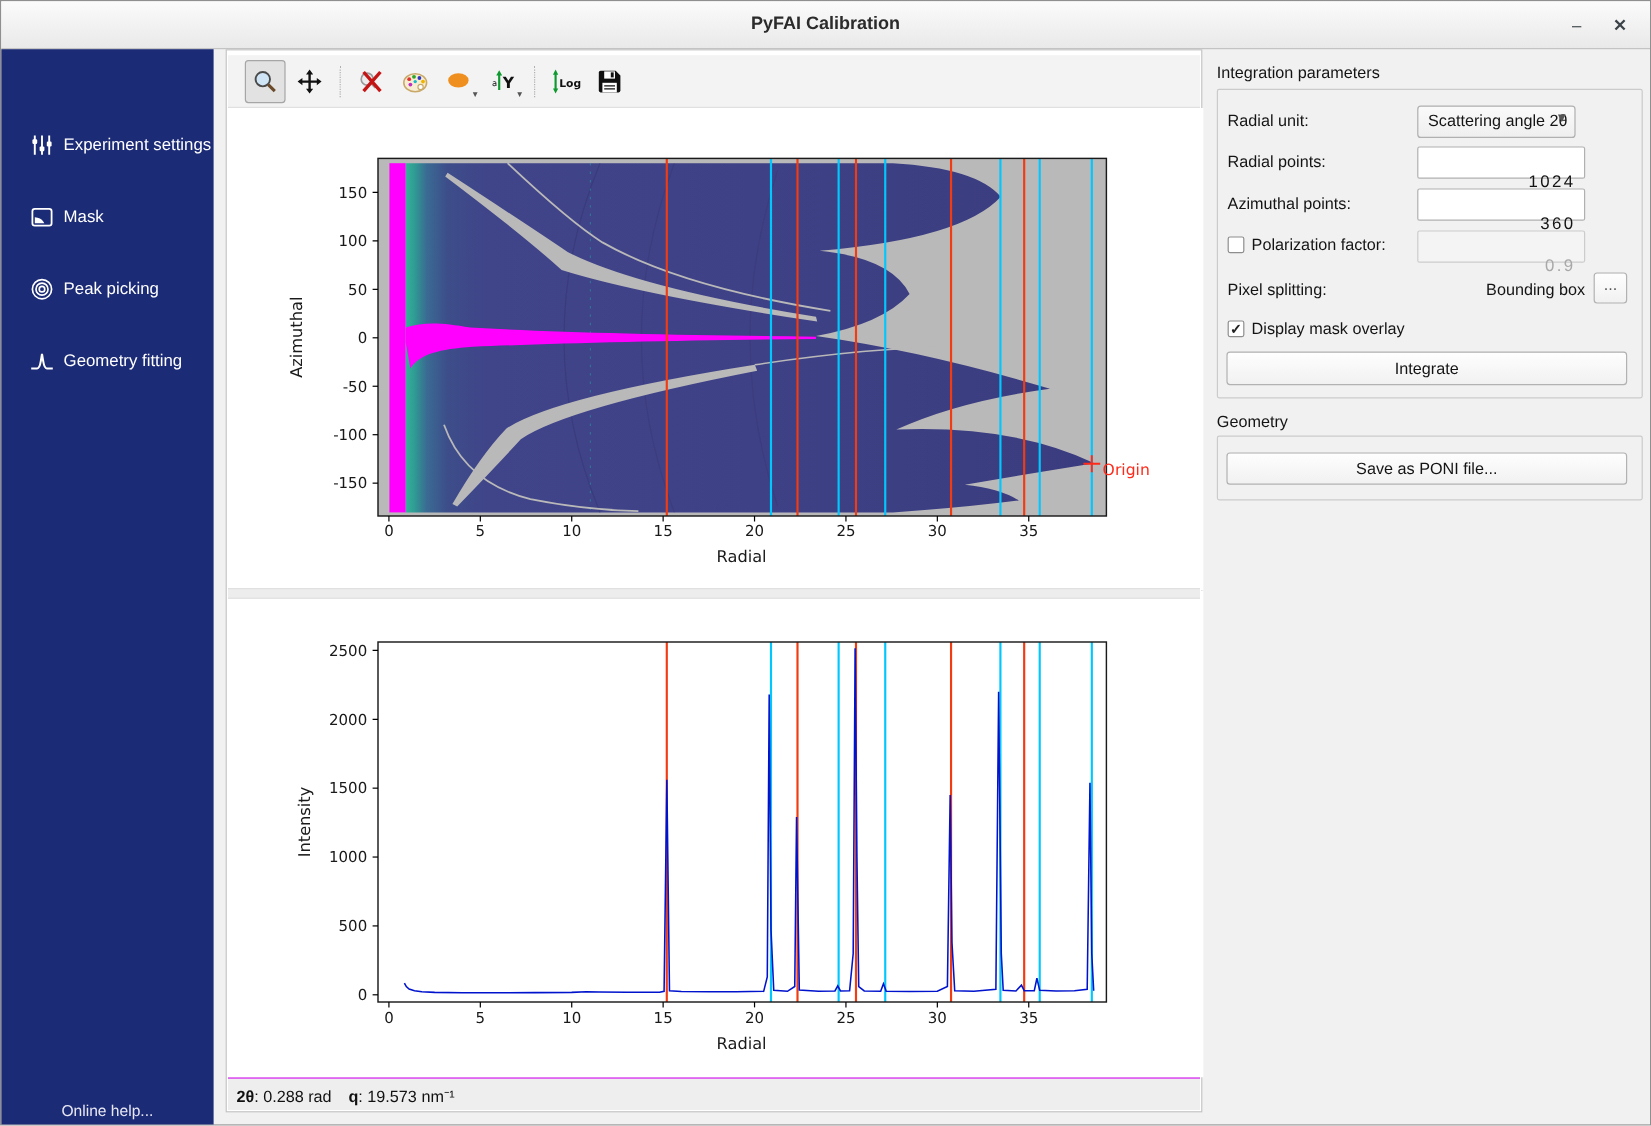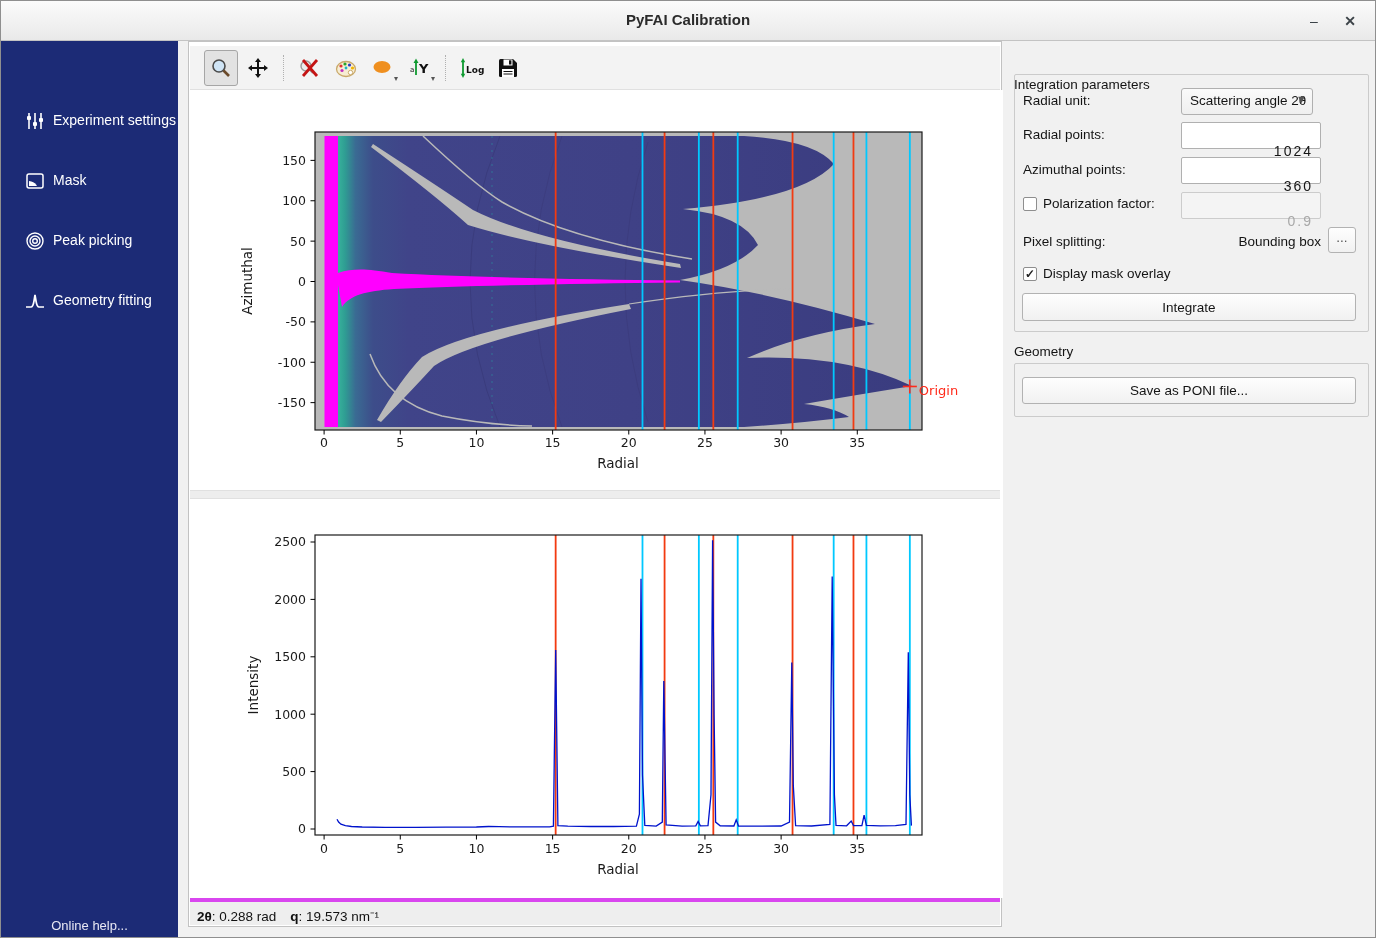--- a/index.html
+++ b/index.html
@@ -17,21 +17,21 @@
   .side-item .lbl{position:absolute;left:36px;top:11px;white-space:nowrap;}
   .side-footer{position:absolute;left:0;bottom:6px;width:177px;text-align:center;color:#e8e8f4;font-size:13px;cursor:pointer;}
   
   .plotpanel{position:absolute;left:187px;top:40px;width:814px;height:886px;background:#ffffff;border:1px solid #c2c2c2;box-sizing:border-box;}
   .toolbar{position:absolute;left:1px;top:4px;width:810px;height:44px;background:#f3f3f3;border-bottom:1px solid #e0e0e0;display:flex;align-items:center;padding-left:14px;box-sizing:border-box;}
   .tbtn{width:32px;height:34px;margin-right:3px;display:flex;align-items:center;justify-content:center;border:1px solid transparent;border-radius:3px;cursor:pointer;position:relative;}
   .tbtn.active{background:#e2e2e2;border:1px solid #a6a6a6;}
   .tsep{width:0;height:26px;border-left:1px dotted #b0b0b0;margin:0 8px 0 5px;}
   .dd-tri{position:absolute;right:1px;bottom:2px;font-size:8px;color:#555;}
   .splitter{position:absolute;left:1px;top:448px;width:810px;height:9px;background:#ededed;border-top:1px solid #e0e0e0;border-bottom:1px solid #e0e0e0;box-sizing:border-box;z-index:3;}
-  .statusbar{position:absolute;left:1px;bottom:1px;width:810px;height:30px;background:#eeeeee;border-top:7px solid #d946ef;box-sizing:border-box;font-size:13.5px;color:#111;line-height:29px;padding-left:7px;}
+  .statusbar{position:absolute;left:1px;bottom:1px;width:810px;height:30px;background:#eeeeee;border-top:4px solid #d946ef;box-sizing:border-box;font-size:13.5px;color:#111;line-height:29px;padding-left:7px;}
   .statusbar b{font-weight:bold;}
   .statusbar .gap{display:inline-block;width:14px;}
   .plotsvg{position:absolute;left:0;z-index:1;}
   svg text{font-family:"DejaVu Sans",sans-serif;}
   
   .rightpanel{position:absolute;left:1009px;top:40px;width:367px;height:886px;font-size:13.5px;color:#141414;}
   .sect-title{position:absolute;left:4px;white-space:nowrap;}
   .frame{position:absolute;left:4px;width:355px;border:1px solid #cbcbcb;border-radius:2px;box-sizing:border-box;}
   .flabel{position:absolute;white-space:nowrap;}
   .field{position:absolute;left:166px;width:140px;height:27px;background:#fff;border:1px solid #b0b0b0;border-radius:2px;box-sizing:border-box;font-size:14px;text-align:right;padding:20px 7px 0 0;letter-spacing:2px;}
@@ -309,21 +309,21 @@
           <text x="256" y="683" text-anchor="middle" font-size="13.5" transform="rotate(-90 256,683)" fill="#1a1a1a">Intensity</text>
         </g>
     </svg>
 
     <div class="statusbar">
       <b>2θ</b><span>: 0.288 rad</span><span class="gap"></span><b>q</b><span>: 19.573 nm⁻¹</span>
     </div>
   </div>
 
   <div class="rightpanel">
-    <div class="sect-title" style="top:12px;margin-top:24px;">Integration parameters</div>
+    <div class="sect-title" style="top:12px;">Integration parameters</div>
 
     <div class="frame" style="top:33px;height:258px;">
       <div class="flabel" style="left:8px;top:18px;">Radial unit:</div>
       <div class="combo" style="top:13px;">
         <span>Scattering angle 2θ</span>
         <span class="arrow">▼</span>
       </div>
 
       <div class="flabel" style="left:8px;top:52px;">Radial points:</div>
       <div class="field" style="top:47px;">1024</div>

